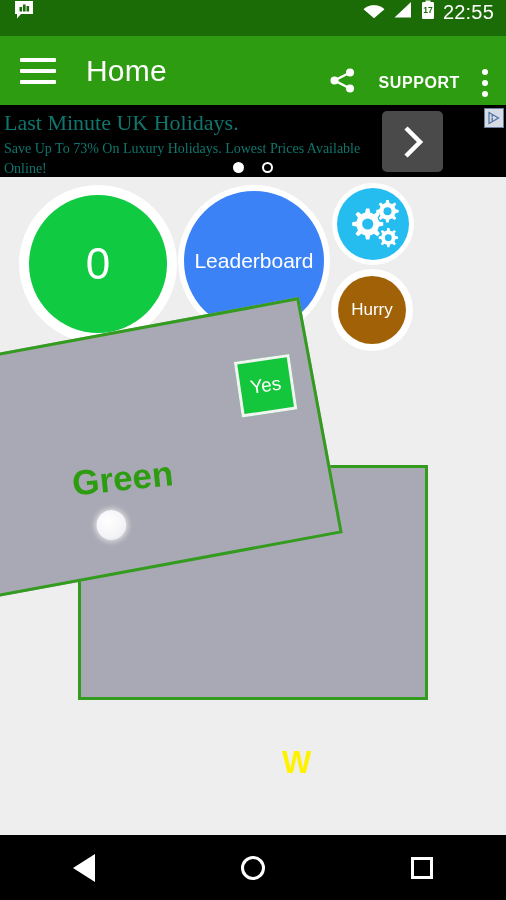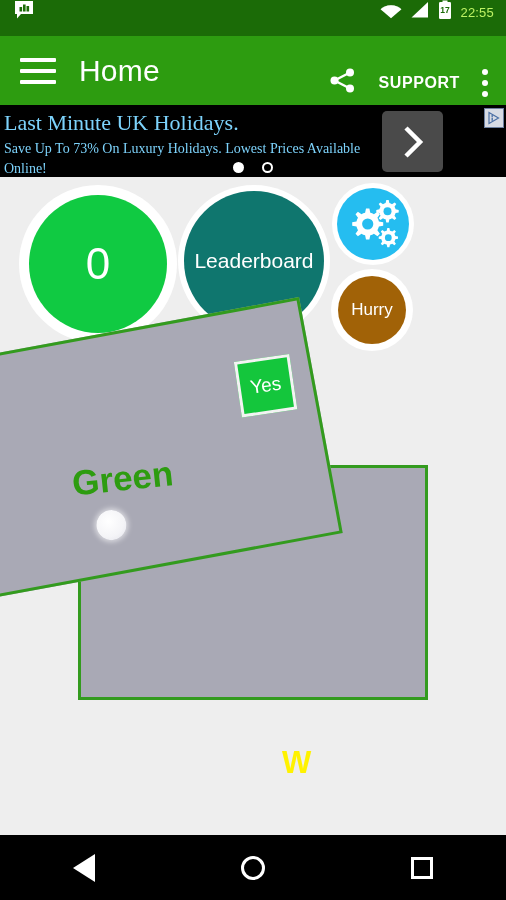--- a/index.html
+++ b/index.html
@@ -30,22 +30,22 @@
     height: 36px;
     background: #1b6b07;
     display: flex;
     align-items: center;
     box-sizing: border-box;
     padding: 0 12px 12px 14px;
   }
   .sb-left { display: flex; align-items: center; gap: 8px; flex: 1; }
   .sb-right { display: flex; align-items: center; gap: 8px; }
   .sb-time {
-    color: #bef264;
-    font-size: 13px;
+    color: #ffffff;
+    font-size: 20px;
     letter-spacing: 0.2px;
     font-family: "Liberation Sans", sans-serif;
   }
   .ic { display: block; }
 
   
   .appbar {
     position: absolute;
     top: 36px; left: 0;
     width: 506px;
@@ -62,21 +62,21 @@
     cursor: pointer;
     flex: 0 0 auto;
   }
   .hamburger span {
     display: block; height: 4px; width: 100%;
     background: #ffffff; border-radius: 1px;
   }
   .appbar-title {
     color: #ffffff;
     font-size: 30px;
-    margin-left: 23px;
+    margin-left: 30px;
     flex: 1;
     font-weight: normal;
     letter-spacing: 0.2px;
   }
   .appbar-actions { display: flex; align-items: center; gap: 22px; margin-top: 24px; }
   .support-label {
     color: #ffffff;
     font-size: 16px;
     font-weight: bold;
     letter-spacing: 0.6px;
@@ -98,21 +98,21 @@
     top: 105px; left: 0;
     width: 506px;
     height: 72px;
     background: #000000;
     overflow: hidden;
   }
   .ad-text {
     position: absolute;
     left: 4px; top: 4px;
     width: 400px;
-    color: #7dd3fc;
+    color: #0f766e;
     font-family: "Liberation Serif", serif;
   }
   .ad-title { font-size: 22px; line-height: 28px; }
   .ad-sub { font-size: 14px; line-height: 20px; margin-top: 2px; }
   .ad-cta {
     position: absolute;
     right: 63px; top: 6px;
     width: 61px; height: 61px;
     background: #4a4a4a;
     border-radius: 5px;
@@ -162,21 +162,21 @@
     display: flex;
     align-items: center;
     justify-content: center;
     box-sizing: border-box;
   }
   .c-score { left: 19px; top: 8px; width: 158px; height: 158px; }
   .c-score .inner { width: 138px; height: 138px; background: #10ca42; }
   .c-score .lbl { color: #ffffff; font-size: 44px; }
 
   .c-leader { left: 178px; top: 8px; width: 152px; height: 152px; }
-  .c-leader .inner { width: 140px; height: 140px; background: #0f766e; }
+  .c-leader .inner { width: 140px; height: 140px; background: #3b82f6; }
   .c-leader .lbl { color: #ffffff; font-size: 21px; }
 
   .c-gears { left: 332px; top: 6px; width: 82px; height: 82px; }
   .c-gears .inner { width: 72px; height: 72px; background: #25bdf0; }
 
   .c-hurry { left: 331px; top: 92px; width: 82px; height: 82px; }
   .c-hurry .inner { width: 68px; height: 68px; background: #a16207; }
   .c-hurry .lbl { color: #ffffff; font-size: 17px; }
 
   

